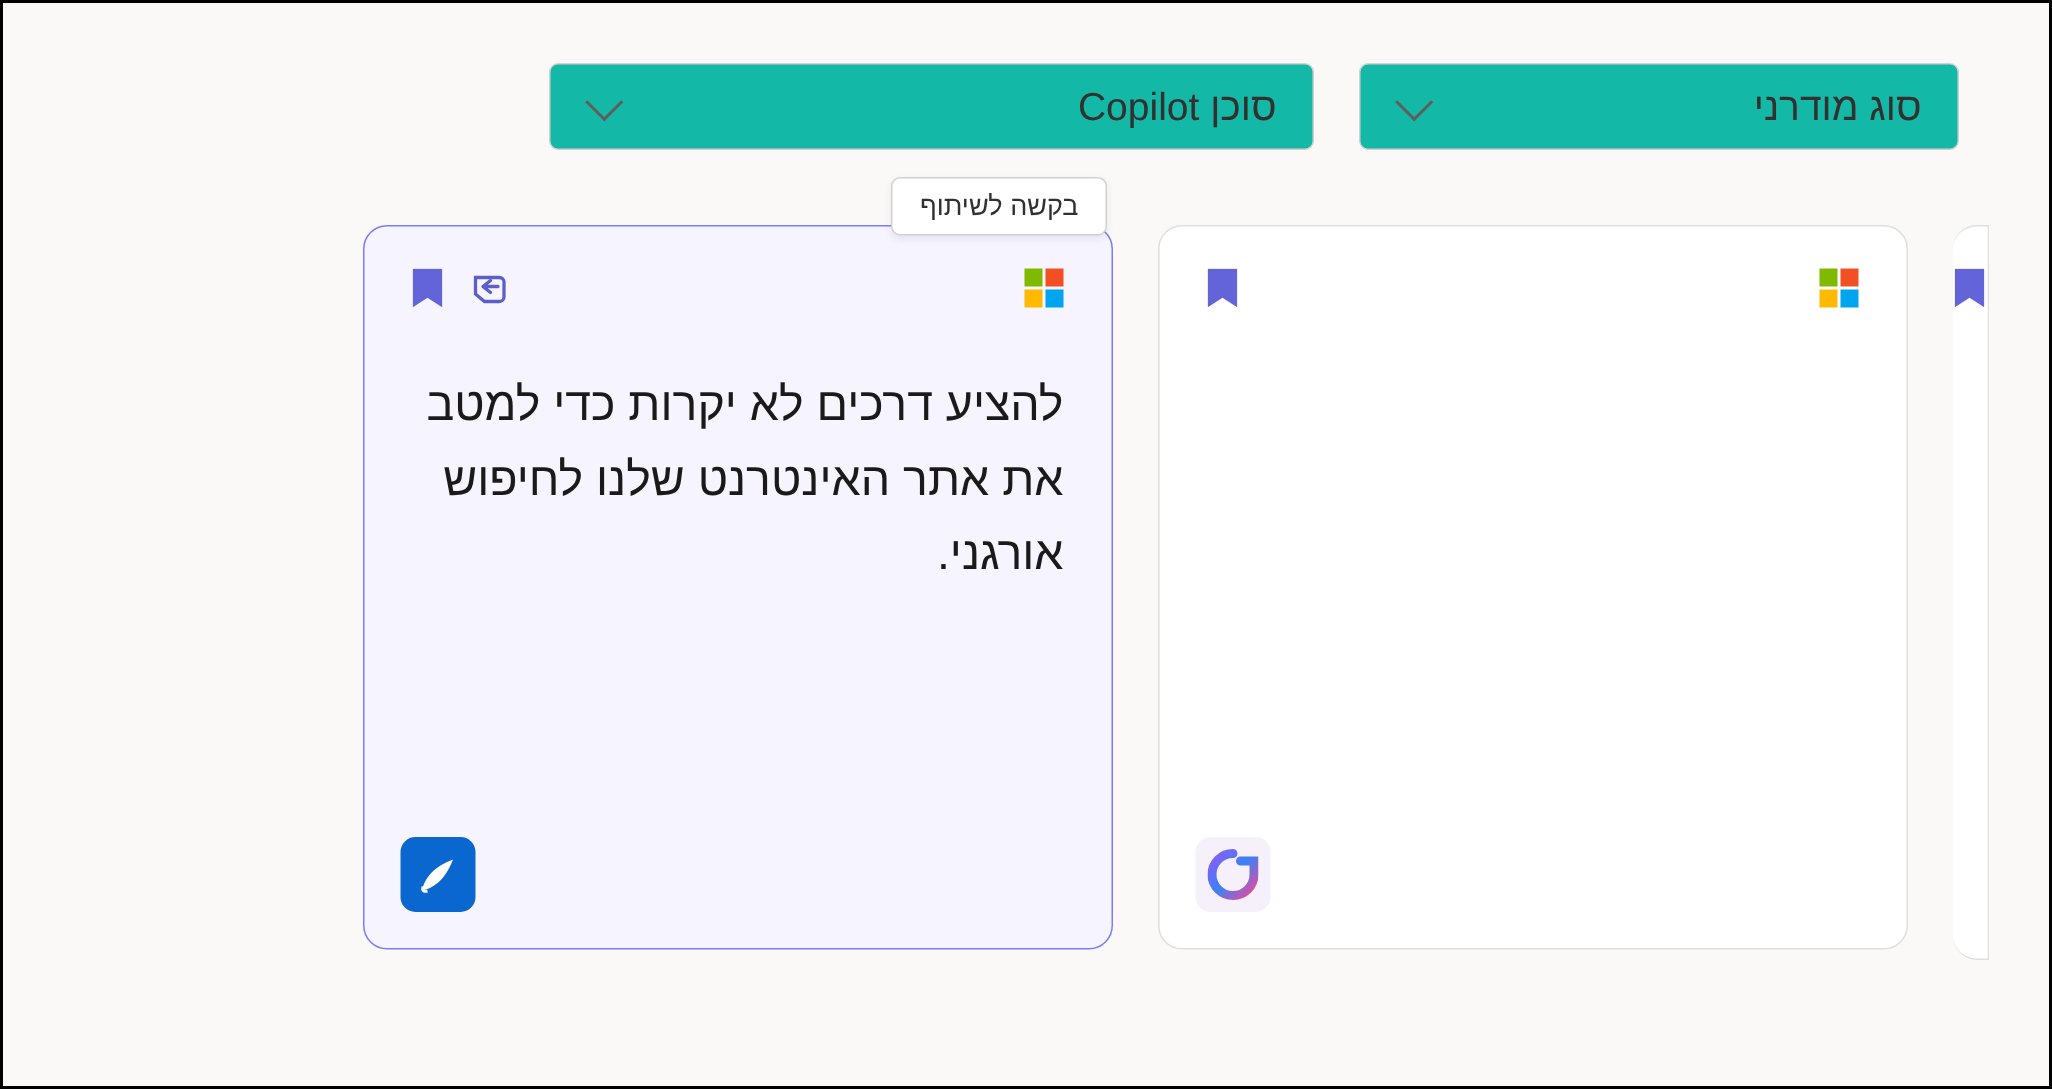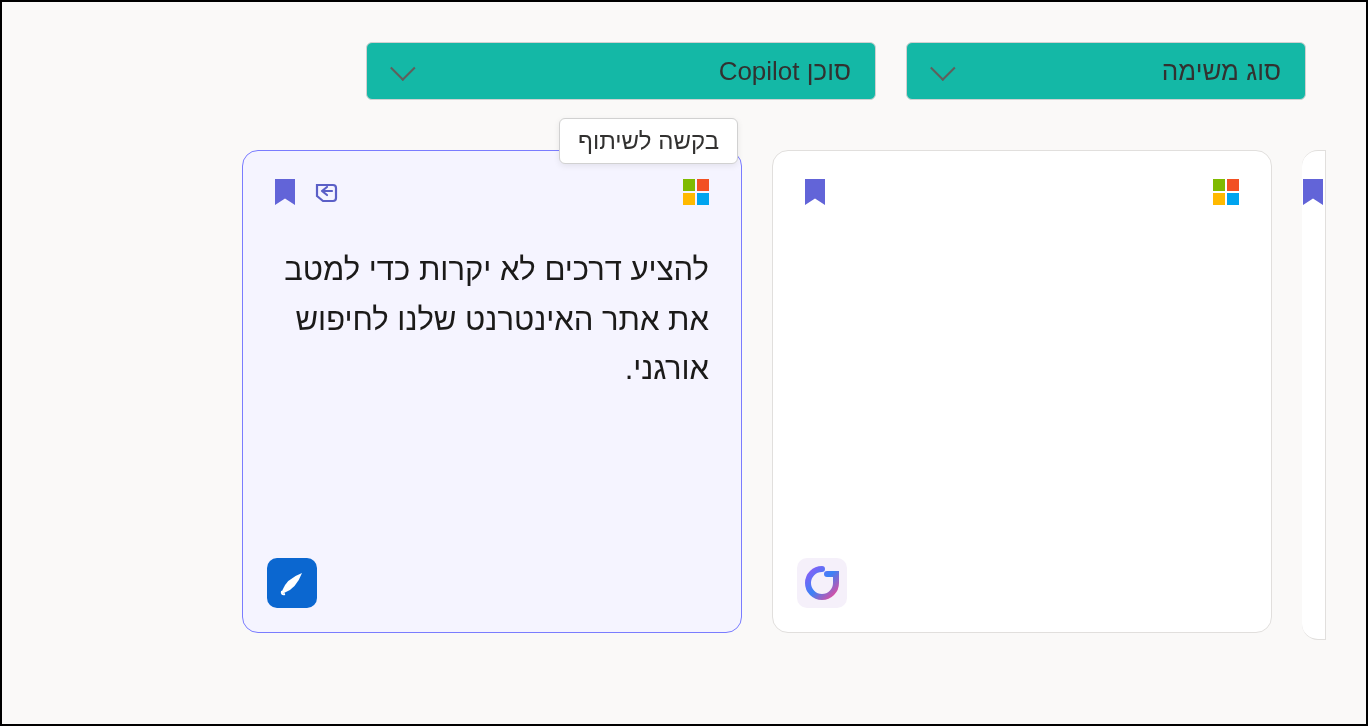--- a/index.html
+++ b/index.html
@@ -132,36 +132,36 @@
   }
   .action-loop svg { width: 34px; height: 34px; }
   .tooltip {
     position: absolute;
     top: -32px;
     right: 4px;
     background: #fff;
     border: 1px solid #d1d1d1;
     border-radius: 6px;
     padding: 8px 18px;
-    font-size: 24px;
+    font-size: 18px;
     color: #323130;
     box-shadow: 0 2px 6px rgba(0,0,0,0.08);
     white-space: nowrap;
     z-index: 5;
   }
   .card-wrapper { position: relative; }
 </style>
 </head>
 <body>
 
 <div class="container">
 
   <div class="filters">
     <div class="dropdown">
-      <span>סוג משימה</span>
+      <span>סוג מודרני</span>
       <span class="chevron"></span>
     </div>
     <div class="dropdown">
       <span>סוכן Copilot</span>
       <span class="chevron"></span>
     </div>
   </div>
 
   <div class="cards">
 

